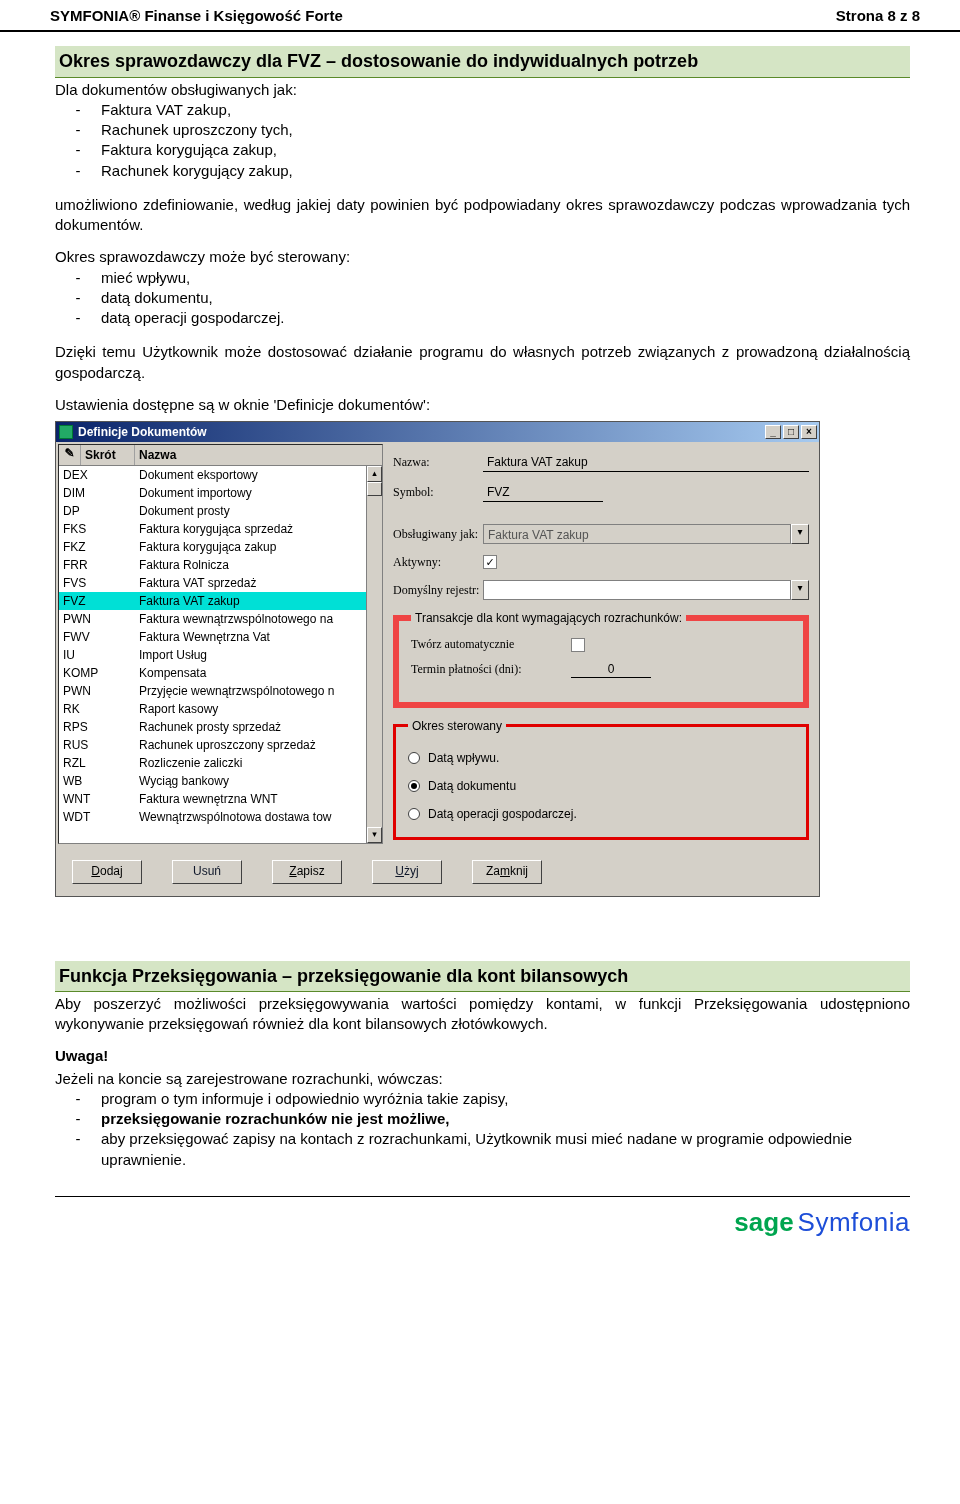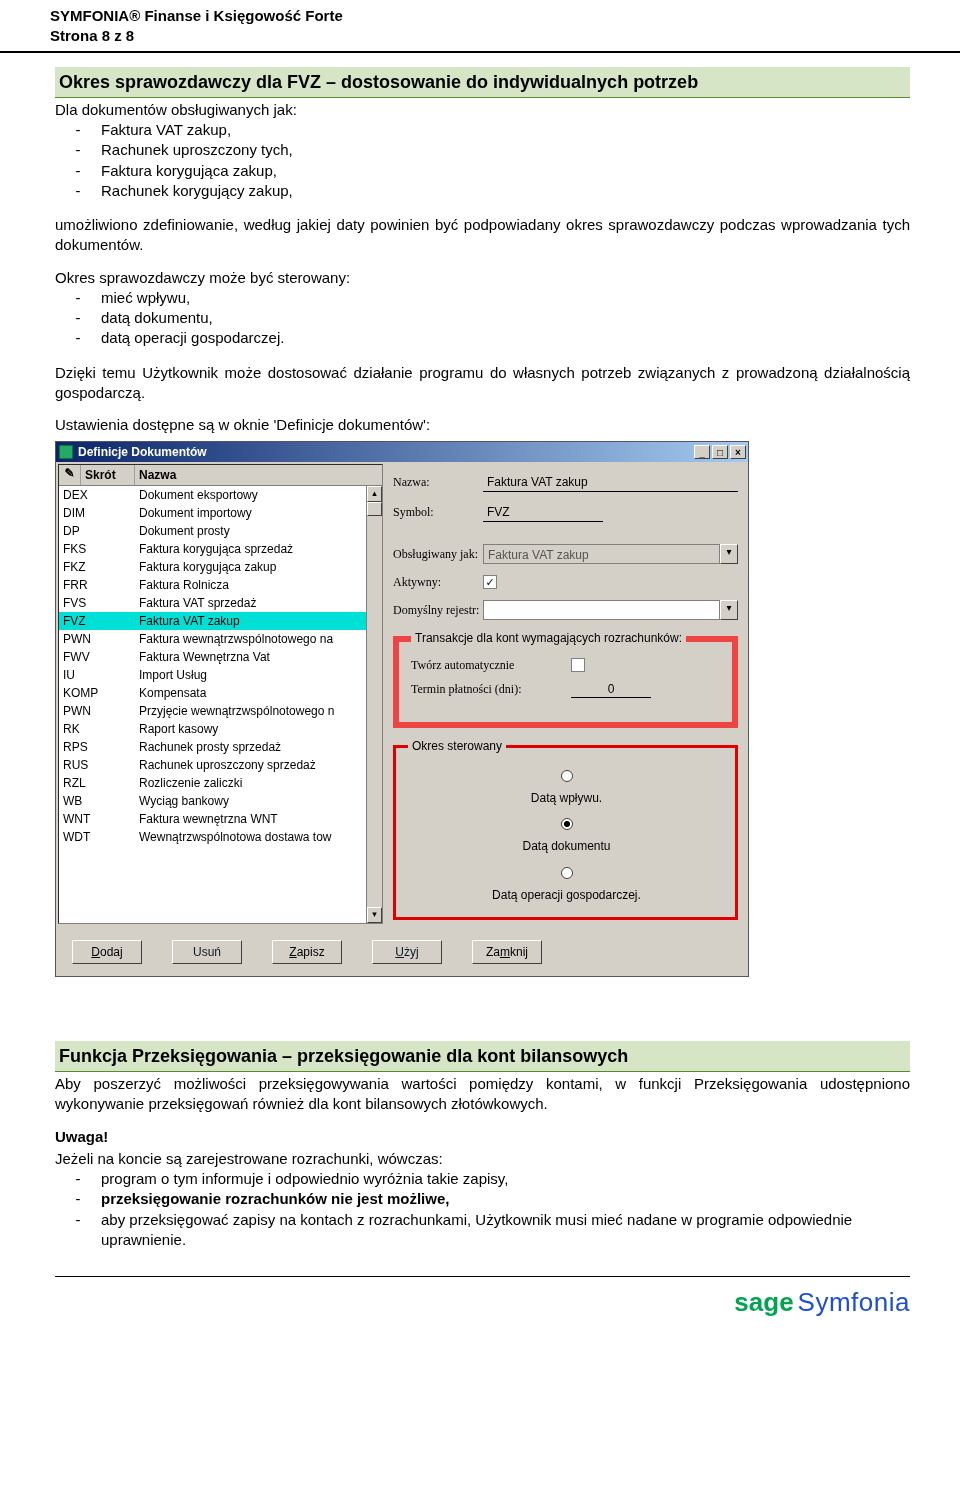--- a/index.html
+++ b/index.html
@@ -12,42 +12,41 @@
     line-height: 1.35;
     padding: 0 0 40px 0;
   }
   .page-header {
     display: flex;
     justify-content: space-between;
     border-bottom: 2px solid #000;
     padding: 6px 40px 4px 50px;
     font-weight: bold;
     font-size: 15px;
-    flex-direction: column;
   }
   .content { padding: 10px 50px 0 55px; }
   .section-title {
     background: #d5e5c5;
     border-bottom: 1px solid #5a8a2a;
     font-weight: bold;
     font-size: 18px;
     padding: 3px 4px;
     margin-top: 4px;
   }
   .para { margin: 4px 0 12px 0; text-align: justify; }
   .intro { margin: 2px 0 0 0; }
   .ul { margin: 0 0 14px 0; }
   .ul .li { display: flex; }
   .ul .li .dash { width: 46px; text-align: center; }
   .ul .li .txt { flex: 1; }
   .bold { font-weight: bold; }
 
   
   .app {
-    width: 694px;
+    width: 765px;
     margin: 6px 0 0 0;
     border: 1px solid #555;
     background: #d4d0c8;
     font-family: Tahoma, Arial, sans-serif;
     font-size: 12px;
     color: #000;
   }
   .titlebar {
     background: linear-gradient(to right, #0a246a, #a6caf0);
     color: #fff;
@@ -102,21 +101,21 @@
   .field .combo .inp, .field .combo .ro { flex:1; }
   .field .combo .cbtn { width:18px; height:20px; background:#d4d0c8; border:1px solid #fff; border-right-color:#404040; border-bottom-color:#404040; text-align:center; font-size:10px;}
   .chk { width:14px; height:14px; border:1px solid #808080; background:#fff; display:inline-flex; align-items:center; justify-content:center; font-size:11px;}
   fieldset.grp {
     border: 6px solid #ef4444;
     padding: 10px 10px 8px 12px;
     margin-top: 10px;
   }
   fieldset.grp legend { padding: 0 4px; font-size: 12px; }
   fieldset.red { border: 3px solid #e00000; }
-  .radio-row { display:flex; align-items:center; gap:8px; padding: 6px 0; flex-direction: column; }
+  .radio-row { display:flex; align-items:center; gap:8px; padding: 6px 0; }
   .radio { width:12px; height:12px; border:1px solid #404040; border-radius:50%; background:#fff; display:inline-flex; align-items:center; justify-content:center;}
   .radio.sel::after { content:""; width:6px; height:6px; background:#000; border-radius:50%; }
   .numline { border:none; border-bottom:1px solid #000; width:80px; text-align:center; }
 
   .btn-row { display:flex; gap:30px; padding: 14px 10px 12px 16px; }
   .btn {
     min-width: 70px; height: 24px; padding: 0 12px;
     background:#d4d0c8; border:1px solid #fff;
     border-right-color:#404040; border-bottom-color:#404040;
     display:inline-flex; align-items:center; justify-content:center;

